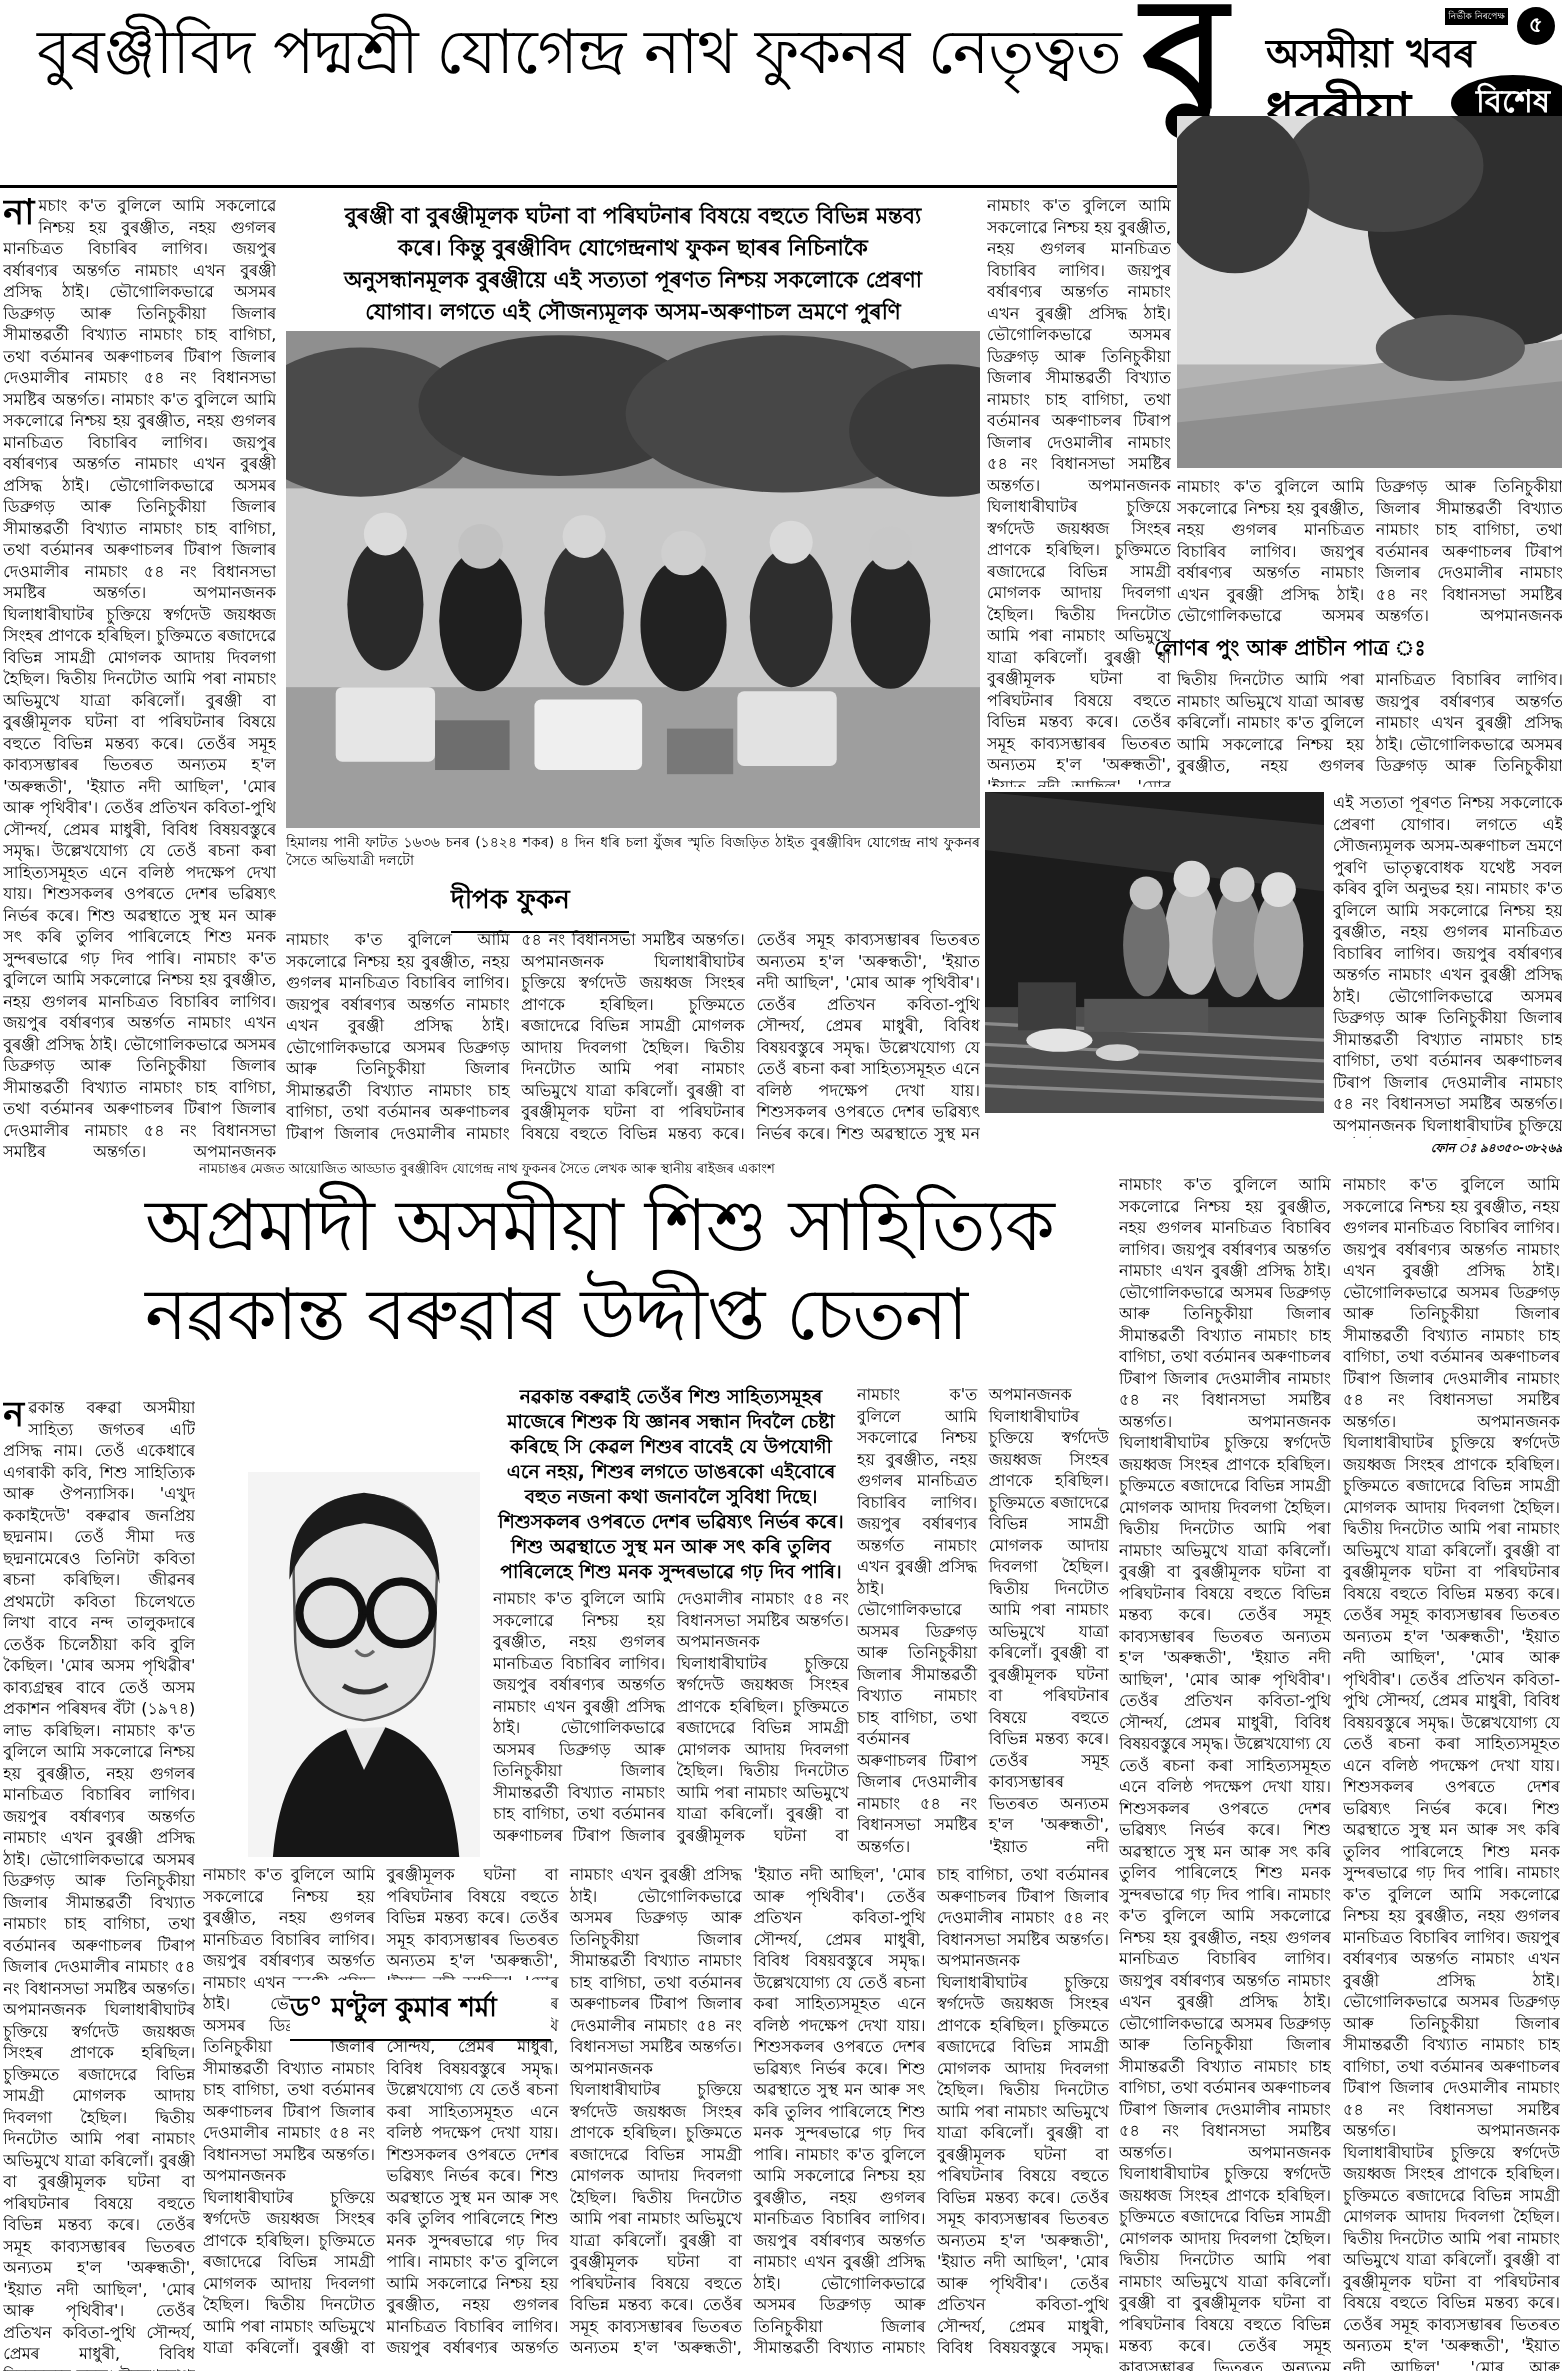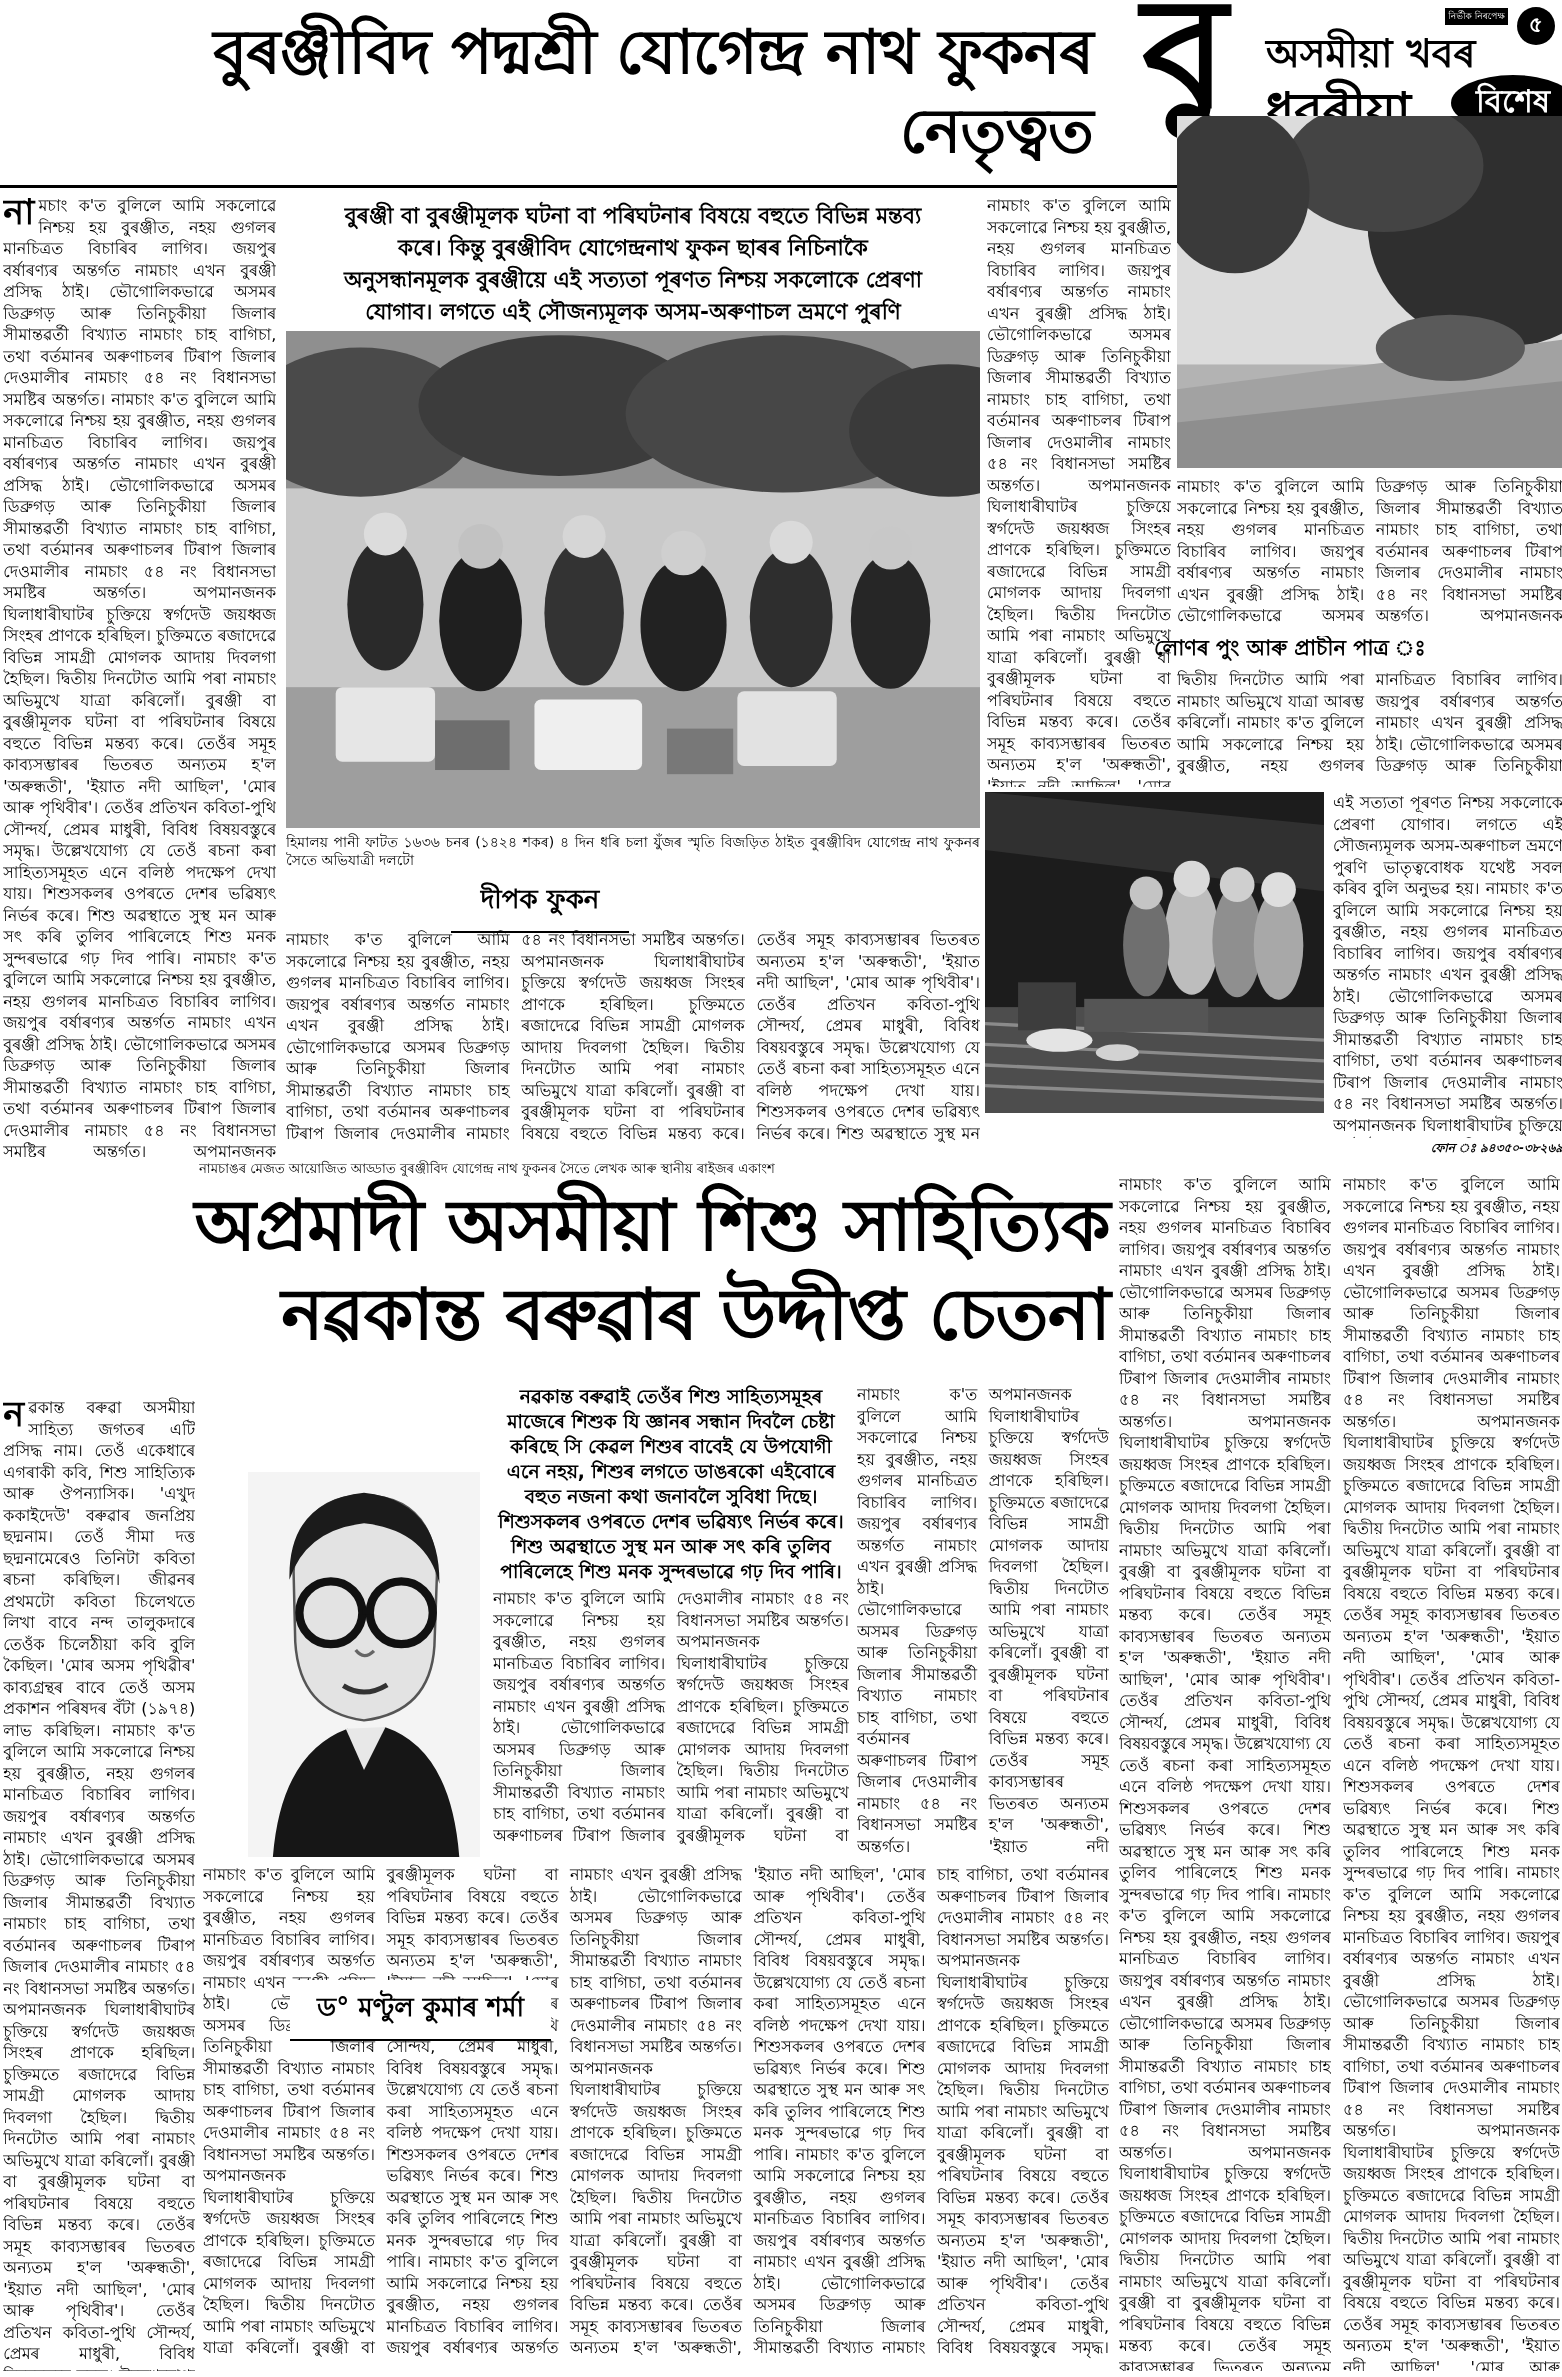--- a/index.html
+++ b/index.html
@@ -5,23 +5,23 @@
   * { margin:0; padding:0; box-sizing:border-box; }
   body { background:#777; font-family:"DejaVu Sans","Liberation Sans",sans-serif; }
   #sheet { position:relative; width:1563px; height:2377px; background:#fff; color:#000;
            margin:0 auto; overflow:hidden; }
   .abs { position:absolute; }
   .body-text { font-size:16px; line-height:21.5px; text-align:justify; overflow:hidden; }
   .cols2 { column-count:2; column-gap:11.6px; }
   .cols3 { column-count:3; column-gap:11.6px; }
   .cols5 { column-count:5; column-gap:11.6px; }
   .dropcap { float:left; font-size:35px; font-weight:bold; line-height:0.9; padding:1.7px 4.1px 0 0; }
-  .headline { font-weight:bold; text-align:right; letter-spacing:-0.8px; }
+  .headline { font-weight:normal; text-align:left; letter-spacing:-0.8px;margin-left:37px; }
   .rule { background:#000; }
-  .byline-box { background:#fff; text-align:center; font-weight:bold;
+  .byline-box { background:#fff; font-weight:bold;
                 border-bottom:2.5px solid #000; padding-bottom:8.3px; }
   .photo { background:#cfcfcf; overflow:hidden; }
   .photo svg { display:block; width:100%; height:100%; }
   .caption { font-size:14px; line-height:18px; text-align:center; font-weight:bold; overflow:hidden; }
   .subhead { font-weight:bold; font-size:21px; line-height:25px; text-align:center; overflow:hidden; }
   .masthead-big { font-weight:bold; line-height:0.8; }
   .badge { background:#000; color:#fff; font-weight:bold; text-align:center;
            border-radius:50% / 50%; display:flex; align-items:center; justify-content:center; }
   .pagenum { background:#000; color:#fff; border-radius:50%; display:flex;
              align-items:center; justify-content:center; font-weight:bold; }

